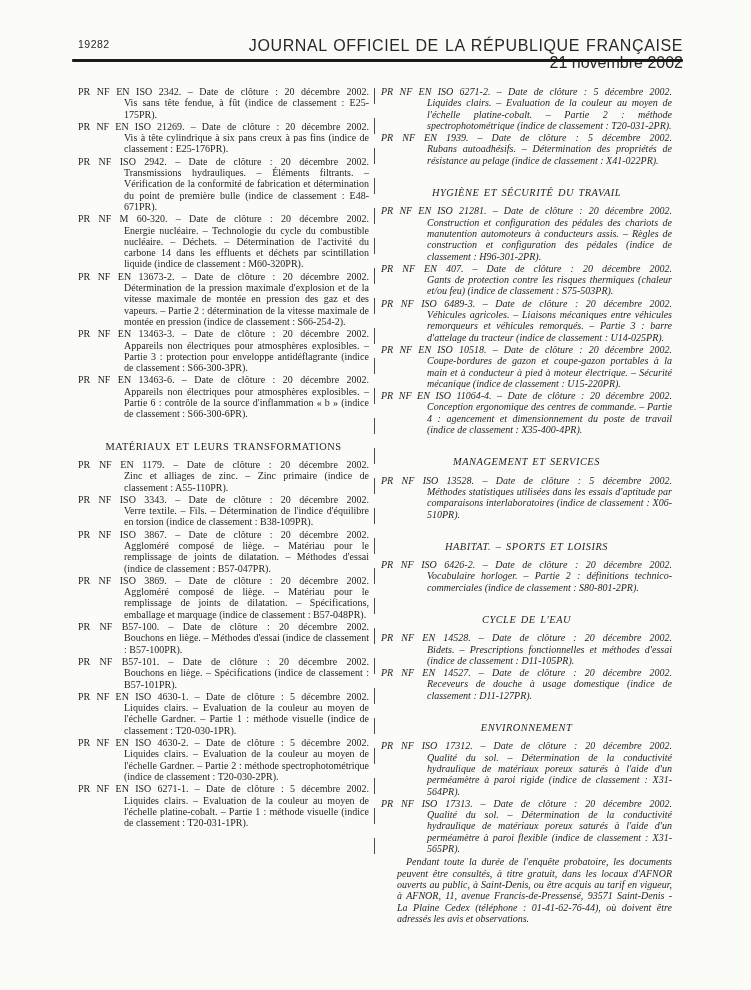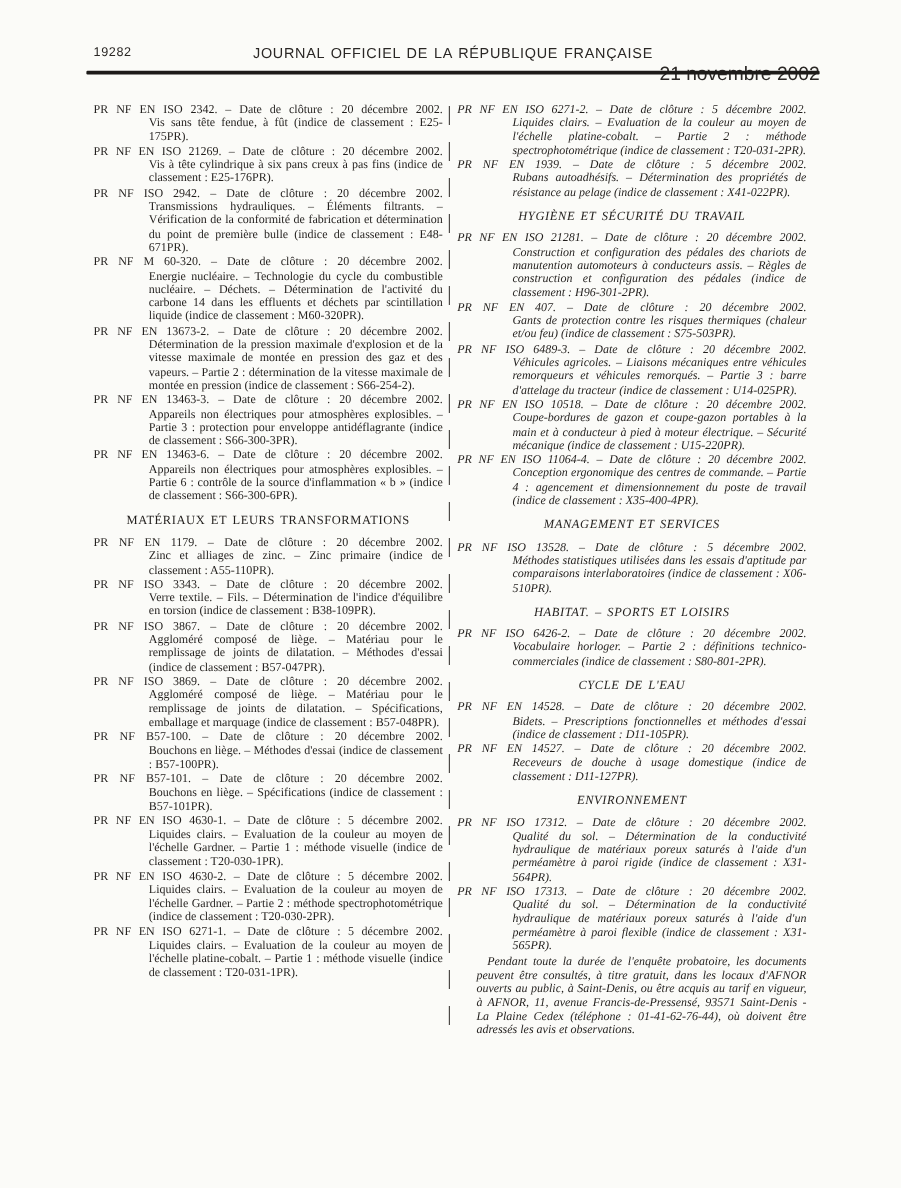--- a/index.html
+++ b/index.html
@@ -14,22 +14,22 @@
   .page{position:absolute;inset:0;}
 
   
   .page-header{
     position:absolute;left:72px;top:36px;width:611px;height:18px;
     font-family:"Liberation Sans", sans-serif;
     font-size:10.5px;color:#2a2725;
   }
   .page-number{position:absolute;left:6px;top:2px;letter-spacing:0.5px;text-align:right;}
   .journal-title{
-    position:absolute;left:0;right:0;top:1px;text-align:center;
-    font-size:12px;letter-spacing:0.6px;word-spacing:1px;
+    position:absolute;left:0;right:0;top:1px;text-align:right;
+    font-size:16px;letter-spacing:0.6px;word-spacing:1px;
   }
   .issue-date{position:absolute;right:0;top:18px;font-size:16px;}
   .header-rule{
     position:absolute;left:72px;top:59px;width:611px;height:3px;
     background:#1d1b19;border-radius:1px;
   }
 
   
   .col{
     position:absolute;top:86px;width:291px;
@@ -50,21 +50,21 @@
     text-align-last:justify;
     word-spacing:0.5px;
   }
   .entry .desc{
     margin-left:46px;
     text-align:justify;
   }
   .section-heading{
     text-align:left;text-align-last:center;
     font-size:10.4px;letter-spacing:0.5px;word-spacing:1.5px;
-    margin:9px 0 7px 0;
+    margin:21px 0 7px 0;
   }
   .note{
     margin:2px 0 0 16px;
     text-indent:9px;
     text-align:justify;
   }
 </style>
 </head>
 <body>
 

